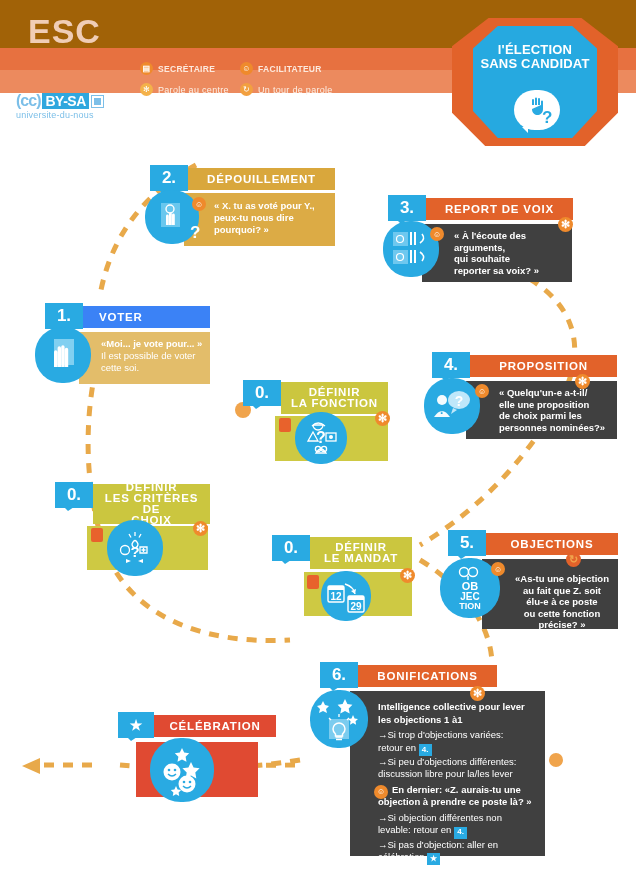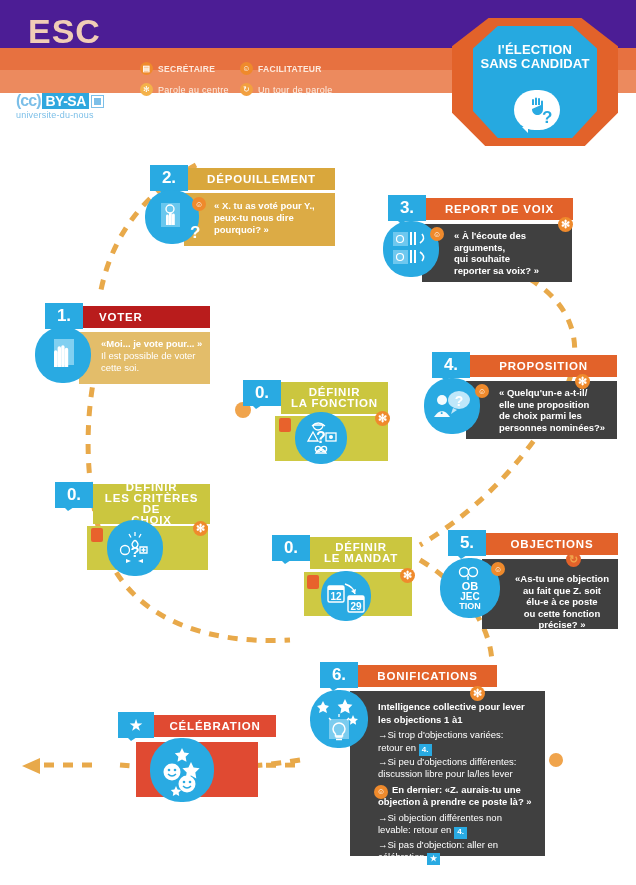--- a/index.html
+++ b/index.html
@@ -6,21 +6,21 @@
   body {
     width:636px; height:885px; position:relative;
     background:#ffffff;
     font-family:"Liberation Sans", sans-serif;
     overflow:hidden;
   }
 
   
   #header {
     position:absolute; left:0; top:0; width:636px; height:88px;
-    background:#4c1d95;
+    background:#a16207;
   }
   #header-band1 {
     position:absolute; left:0; top:48px; width:636px; height:22px;
     background:#e77140;
   }
   #header-band2 {
     position:absolute; left:0; top:70px; width:636px; height:23px;
     background:#ec8a5e;
   }
   #esc-title {
@@ -146,21 +146,21 @@
     width:13px; height:12px; background:#29aae2; color:#fff;
     font-size:8px; font-weight:bold; vertical-align:-1px;
   }
   .arrow-g { color:#ffffff; font-weight:bold; }
 
   
   .c-orange .title-bar { background:#e2622a; }
   .c-orange .body-box  { background:#404040; }
   .c-gold   .title-bar { background:#d9a73c; }
   .c-gold   .body-box  { background:#dcab45; }
-  .c-tan    .title-bar { background:#b91c1c; }
+  .c-tan    .title-bar { background:#3b82f6; }
   .c-tan    .body-box  { background:#e3bd6a; }
   .c-olive  .title-bar { background:#cbc63f; }
   .c-olive  .body-box  { background:#cec943; }
   .c-red    .title-bar { background:#e04a32; }
   .c-red    .body-box  { background:#e04a32; }
 </style>
 </head>
 <body>
 
 <div id="header">

